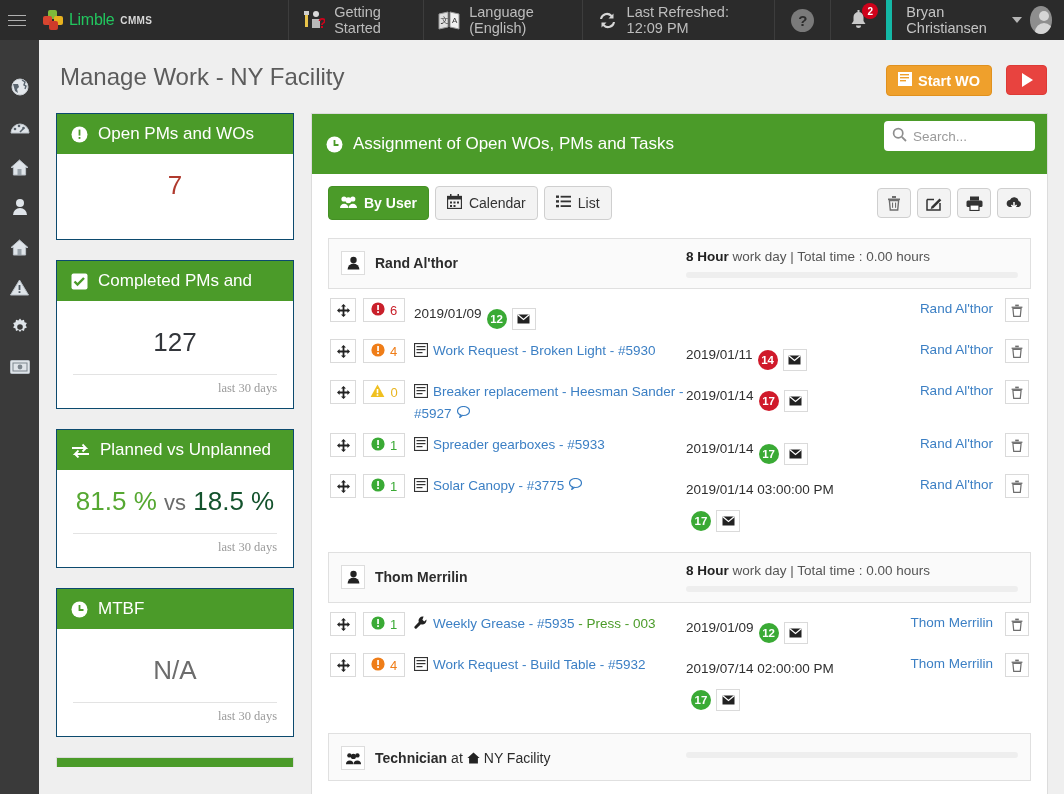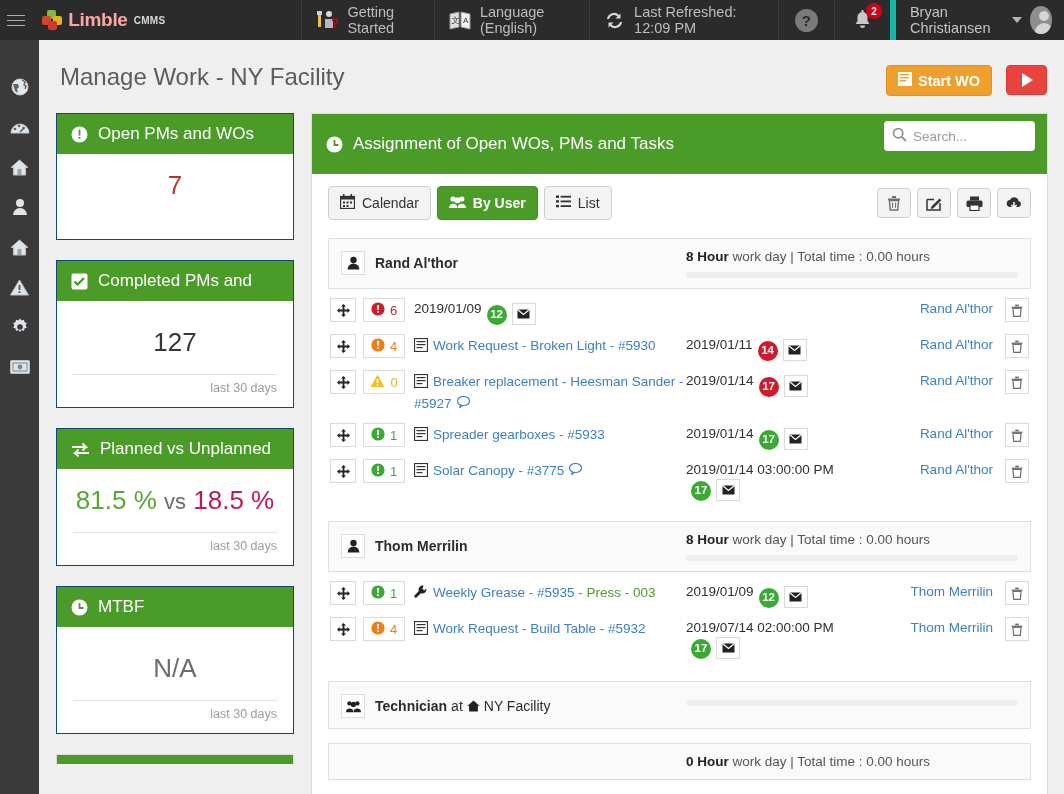--- a/index.html
+++ b/index.html
@@ -25,21 +25,21 @@
   .tb-brand {
     display: flex; align-items: center; gap: 6px;
     padding: 0 16px 0 10px; cursor: pointer;
   }
   .brand-logo { width: 20px; height: 20px; position: relative; }
   .brand-logo span { position: absolute; width: 9px; height: 9px; border-radius: 2px; }
   .brand-logo .p1 { background: #7fbb3a; left: 5px; top: 0; }
   .brand-logo .p2 { background: #e8b21e; left: 11px; top: 6px; }
   .brand-logo .p3 { background: #d8452f; left: 0px; top: 6px; }
   .brand-logo .p4 { background: #cf3b2a; left: 6px; top: 11px; }
-  .brand-name { font-size: 19px; font-weight: bold; color: #fca5a5; letter-spacing: -.3px; }
+  .brand-name { font-size: 16px; font-weight: normal; color: #22c55e; letter-spacing: -.3px; }
   .brand-sub { font-size: 10px; font-weight: bold; color: #d8d8d8; letter-spacing: .3px; }
 
   .tb-item {
     display: flex; align-items: center; gap: 9px;
     padding: 0 14px; border-left: 1px solid #3d3d3d;
     font-size: 14.5px; color: #bdbdbd; cursor: pointer;
   }
   .tb-spacer { flex: 1; }
   .tb-icon { font-size: 17px; line-height: 1; color: #d0d0d0; display:block;}
   .tb-icon svg { display: block; }
@@ -115,23 +115,23 @@
   
   .widgets { position: absolute; left: 17px; top: 73px; width: 238px; }
   .card { background: #fff; border: 1px solid #0c4a6e; margin-bottom: 20px; }
   .card-head {
     background: #4b9b29; color: #fff; padding: 10px 14px;
     font-size: 17px; display: flex; align-items: center; gap: 10px;
   }
   .card-body { padding: 16px 14px 8px; text-align: center; }
   .big-num { font-size: 26px; font-weight: normal; }
   .c-red { color: #b03a2e; } .c-dark { color: #33363b; }
-  .c-green { color: #56a832; } .c-orange { color: #be185d; } .c-grey { color:#6c6c6c;}
+  .c-green { color: #56a832; } .c-orange { color: #14532d; } .c-grey { color:#6c6c6c;}
   .card-rule { border-top: 1px solid #e3e3e3; margin: 16px 2px 0; }
-  .card-foot { text-align: right; font-size: 12.5px; color: #9b9b9b; padding: 6px 2px 4px; }
+  .card-foot { text-align: right; font-size: 12.5px; color: #9b9b9b; padding: 6px 2px 4px; font-family: Liberation Serif, serif; }
   .hd-icon { display:flex; align-items:center; }
   .hd-icon svg { display:block; }
   .card-stub { height: 10px; background: #4b9b29; border: 1px solid #dcdcdc; border-bottom:none;}
 
   
   .panel {
     position: absolute; left: 272px; top: 73px; width: 737px; height: 710px;
     background: #fff; border: 1px solid #dcdcdc;
   }
   .panel-head {
@@ -197,21 +197,21 @@
   .prio {
     height: 24px; border: 1px solid #dadada; background: #fff;
     display: flex; align-items: center; justify-content: center; gap: 5px;
     padding: 0 6px; margin-right: 9px; flex: none; min-width: 42px;
   }
   .prio .num { font-size: 13px; }
   .wo-cell { width: 272px; padding-top: 2px; line-height: 20px; }
   .wo-type { display:inline-block; vertical-align:-2px; margin-right: 5px; }
   .wo-link { color: #3b7fc4; text-decoration: none; cursor: pointer; }
   .wo-suffix { color: #4b9b29; }
-  .date-cell { width: 170px; padding-top: 3px; color: #2f2f2f; line-height: 15px; }
+  .date-cell { width: 170px; padding-top: 3px; color: #2f2f2f; line-height: 26px; }
   .daybadge {
     display: inline-flex; align-items: center; justify-content: center;
     width: 20px; height: 20px; border-radius: 50%; color: #fff;
     font-size: 11.5px; font-weight: bold; vertical-align: -5px; margin: 0 5px;
   }
   .db-green { background: #3aaa35; }
   .db-red { background: #d01a2b; }
   .mailbtn {
     display: inline-flex; align-items: center; justify-content: center;
     width: 24px; height: 22px; border: 1px solid #dadada; background: #fff;
@@ -489,48 +489,48 @@
               <circle cx="6.2" cy="6.2" r="4.6" fill="none" stroke="#8e8e8e" stroke-width="1.7"></circle>
               <path d="M9.8 9.8 L14 14" stroke="#8e8e8e" stroke-width="1.8"></path>
             </svg>
         </span>
         <input type="text" placeholder="Search..." style="">
       </div>
     </div>
 
     <div class="toolbar">
       <div class="tabs">
+        <div class="tab active">
+          <span>
+            <svg width="17" height="14" viewBox="0 0 17 14">
+                <circle cx="4" cy="4" r="2.6" fill="#fff"></circle>
+                <circle cx="12.8" cy="4" r="2.6" fill="#fff"></circle>
+                <circle cx="8.4" cy="5.2" r="3" fill="#fff"></circle>
+                <path d="M0 13 a4.2 4.2 0 0 1 8.4 0z" fill="#fff"></path>
+                <path d="M8.6 13 a4.2 4.2 0 0 1 8.4 0z" fill="#fff"></path>
+              </svg>
+          </span>
+          <span>By User</span>
+        </div>
         <div class="tab">
           <span>
             <svg width="15" height="15" viewBox="0 0 15 15">
                 <rect x="0.5" y="2.5" width="14" height="12" fill="none" stroke="#333" stroke-width="1.3"></rect>
                 <rect x="0.5" y="2.5" width="14" height="3" fill="#333"></rect>
                 <rect x="3" y="0" width="1.5" height="3.5" fill="#333"></rect>
                 <rect x="10.5" y="0" width="1.5" height="3.5" fill="#333"></rect>
                 <rect x="3" y="7.5" width="2" height="2" fill="#333"></rect>
                 <rect x="6.5" y="7.5" width="2" height="2" fill="#333"></rect>
                 <rect x="10" y="7.5" width="2" height="2" fill="#333"></rect>
                 <rect x="3" y="11" width="2" height="2" fill="#333"></rect>
                 <rect x="6.5" y="11" width="2" height="2" fill="#333"></rect>
               </svg>
           </span>
           <span>Calendar</span>
         </div>
-        <div class="tab active">
-          <span>
-            <svg width="17" height="14" viewBox="0 0 17 14">
-                <circle cx="4" cy="4" r="2.6" fill="#fff"></circle>
-                <circle cx="12.8" cy="4" r="2.6" fill="#fff"></circle>
-                <circle cx="8.4" cy="5.2" r="3" fill="#fff"></circle>
-                <path d="M0 13 a4.2 4.2 0 0 1 8.4 0z" fill="#fff"></path>
-                <path d="M8.6 13 a4.2 4.2 0 0 1 8.4 0z" fill="#fff"></path>
-              </svg>
-          </span>
-          <span>By User</span>
-        </div>
         <div class="tab">
           <span>
             <svg width="15" height="13" viewBox="0 0 15 13">
                 <rect x="0" y="0.5" width="3" height="2.4" fill="#333"></rect>
                 <rect x="4.6" y="0.8" width="10.4" height="1.8" fill="#333"></rect>
                 <rect x="0" y="5.2" width="3" height="2.4" fill="#333"></rect>
                 <rect x="4.6" y="5.5" width="10.4" height="1.8" fill="#333"></rect>
                 <rect x="0" y="9.9" width="3" height="2.4" fill="#333"></rect>
                 <rect x="4.6" y="10.2" width="10.4" height="1.8" fill="#333"></rect>
               </svg>

